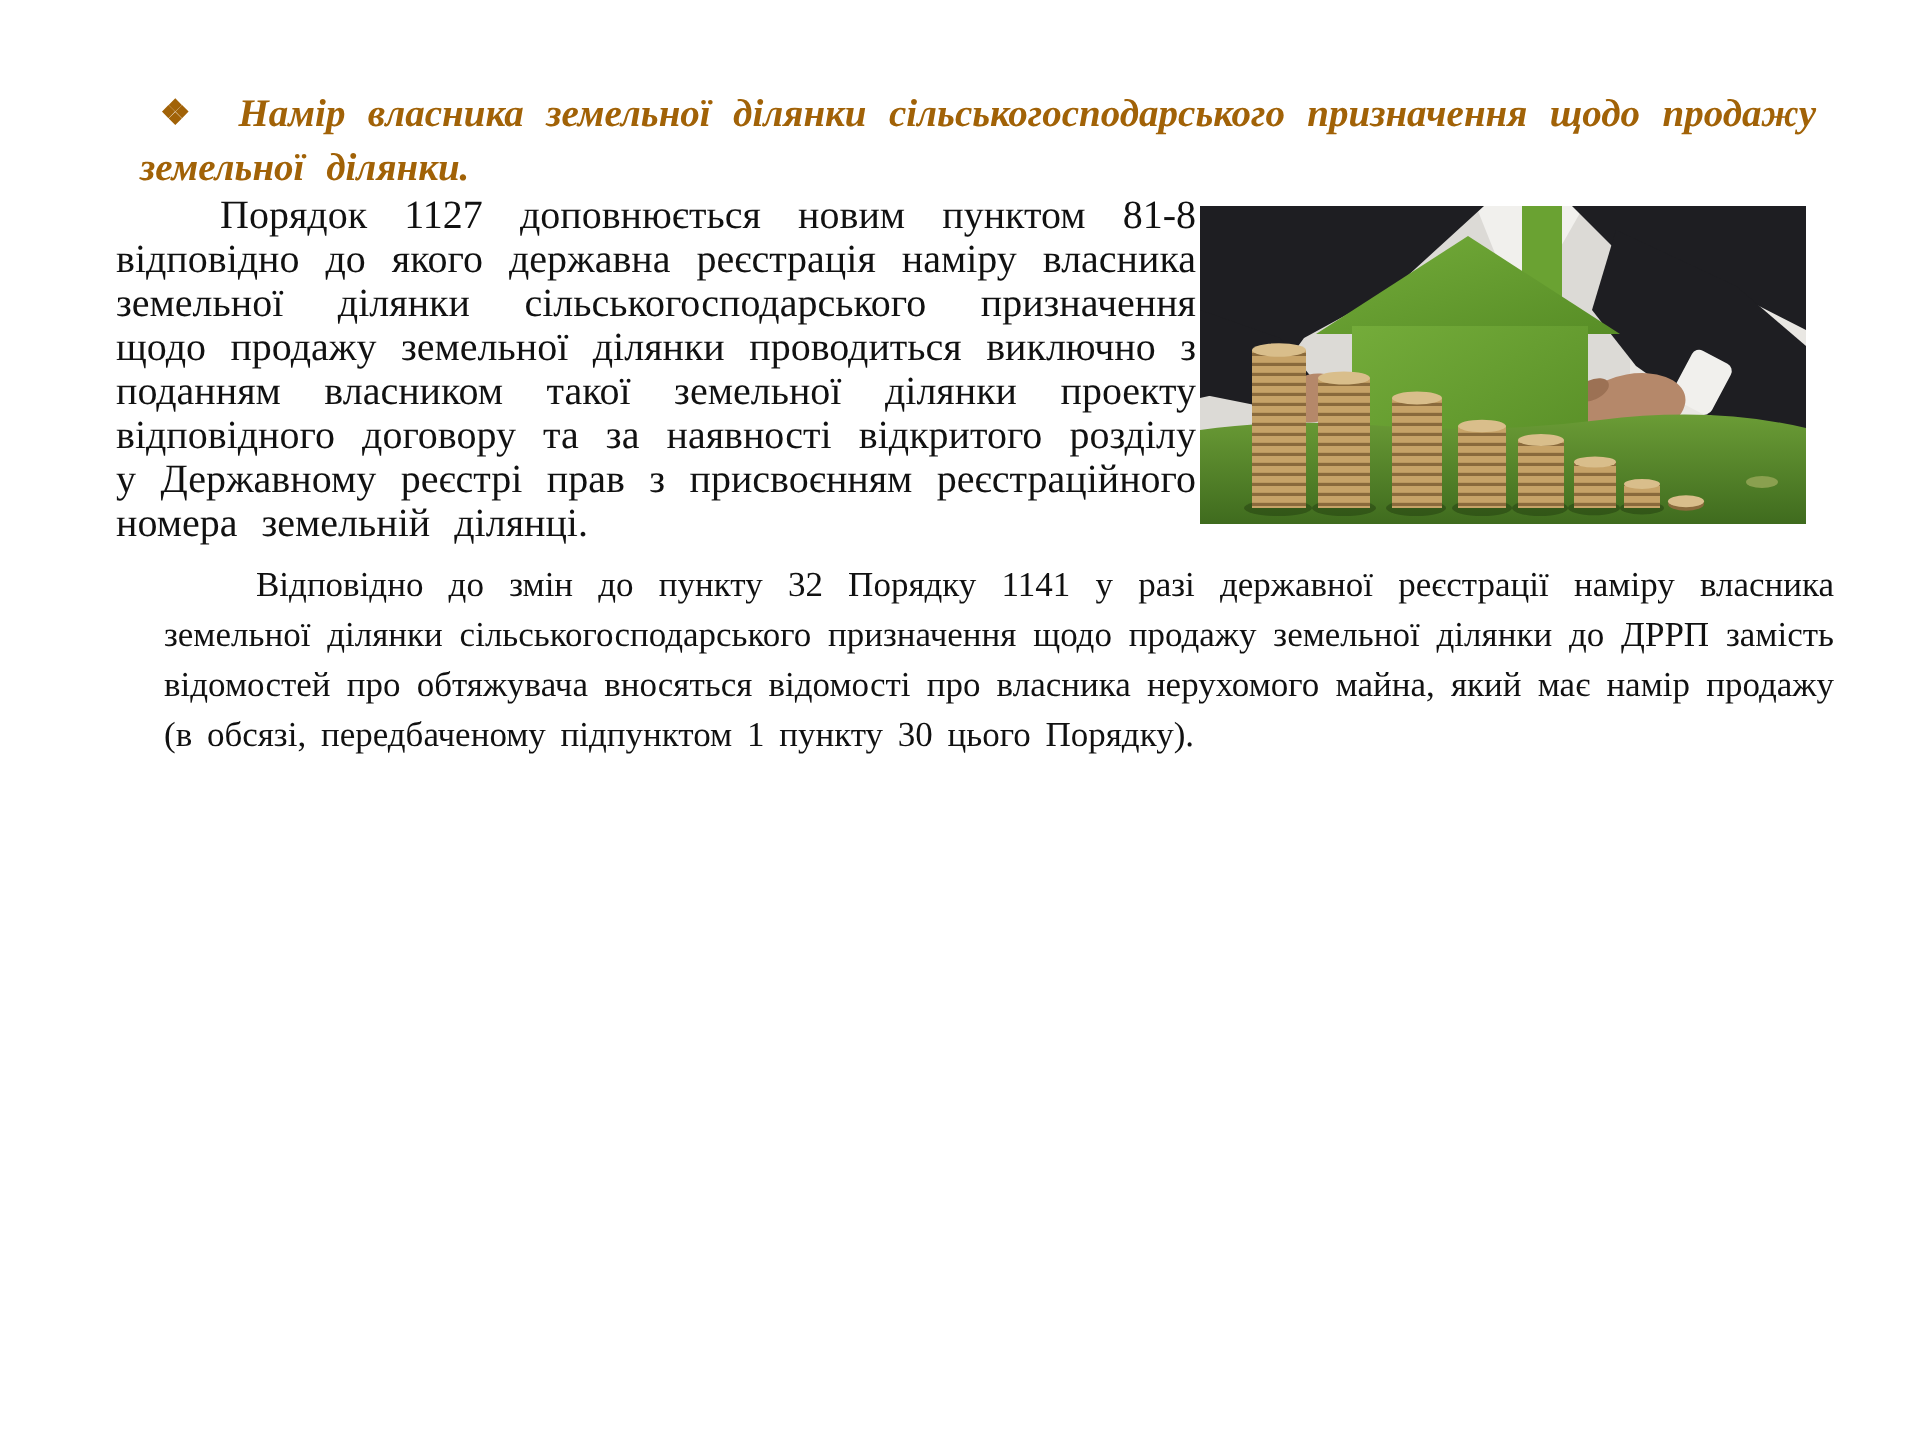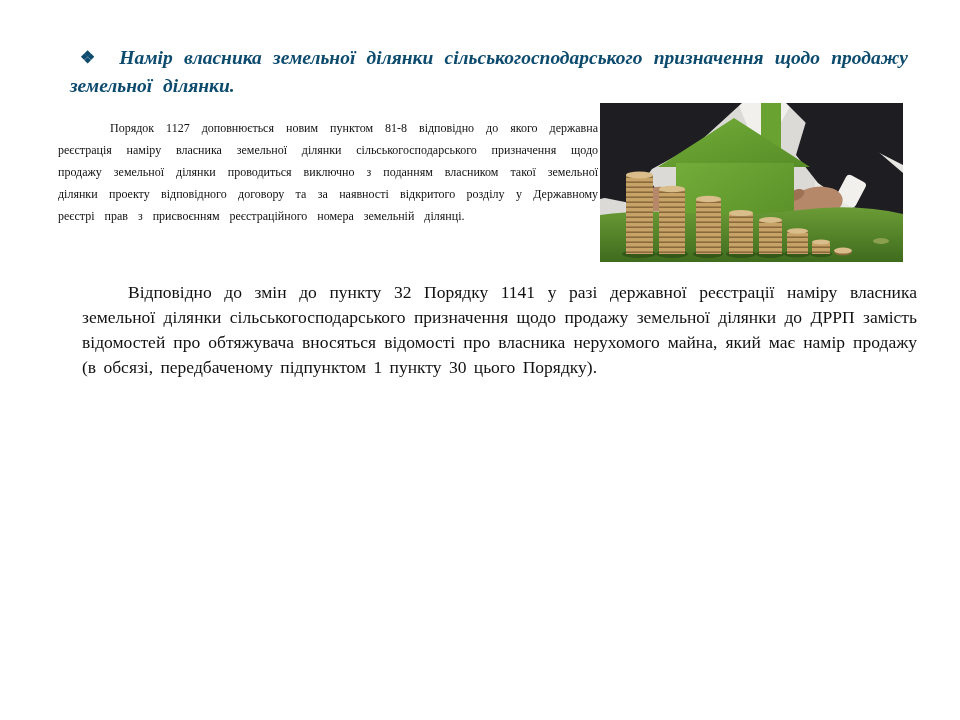--- a/index.html
+++ b/index.html
@@ -11,37 +11,36 @@
     overflow:hidden;
   }
   .stage{position:relative;width:960px;height:720px;background:#ffffff;}
 
   .heading{
     position:absolute;left:70px;top:44px;width:838px;
     font-size:19.5px;line-height:27px;
     font-weight:bold;font-style:italic;
     text-align:justify;
     word-spacing:6px;
-    color:#0c4a6e;
+    color:#a16207;
   }
   .heading .bullet{
     font-style:normal;
     display:inline-block;
     margin:0 24px 0 10px;
     font-size:17px;
     transform:translateY(-1px);
   }
 
   .para1{
     position:absolute;left:58px;top:97px;width:540px;
-    font-size:12px;line-height:22px;
+    font-size:20px;line-height:22px;
     text-align:justify;
     text-indent:52px;
     word-spacing:7px;
-    margin-top:20px;
   }
 
   .para2{
     position:absolute;left:82px;top:280px;width:835px;
     font-size:17.5px;line-height:25px;
     text-align:justify;
     text-indent:46px;
     word-spacing:3px;
   }
 

